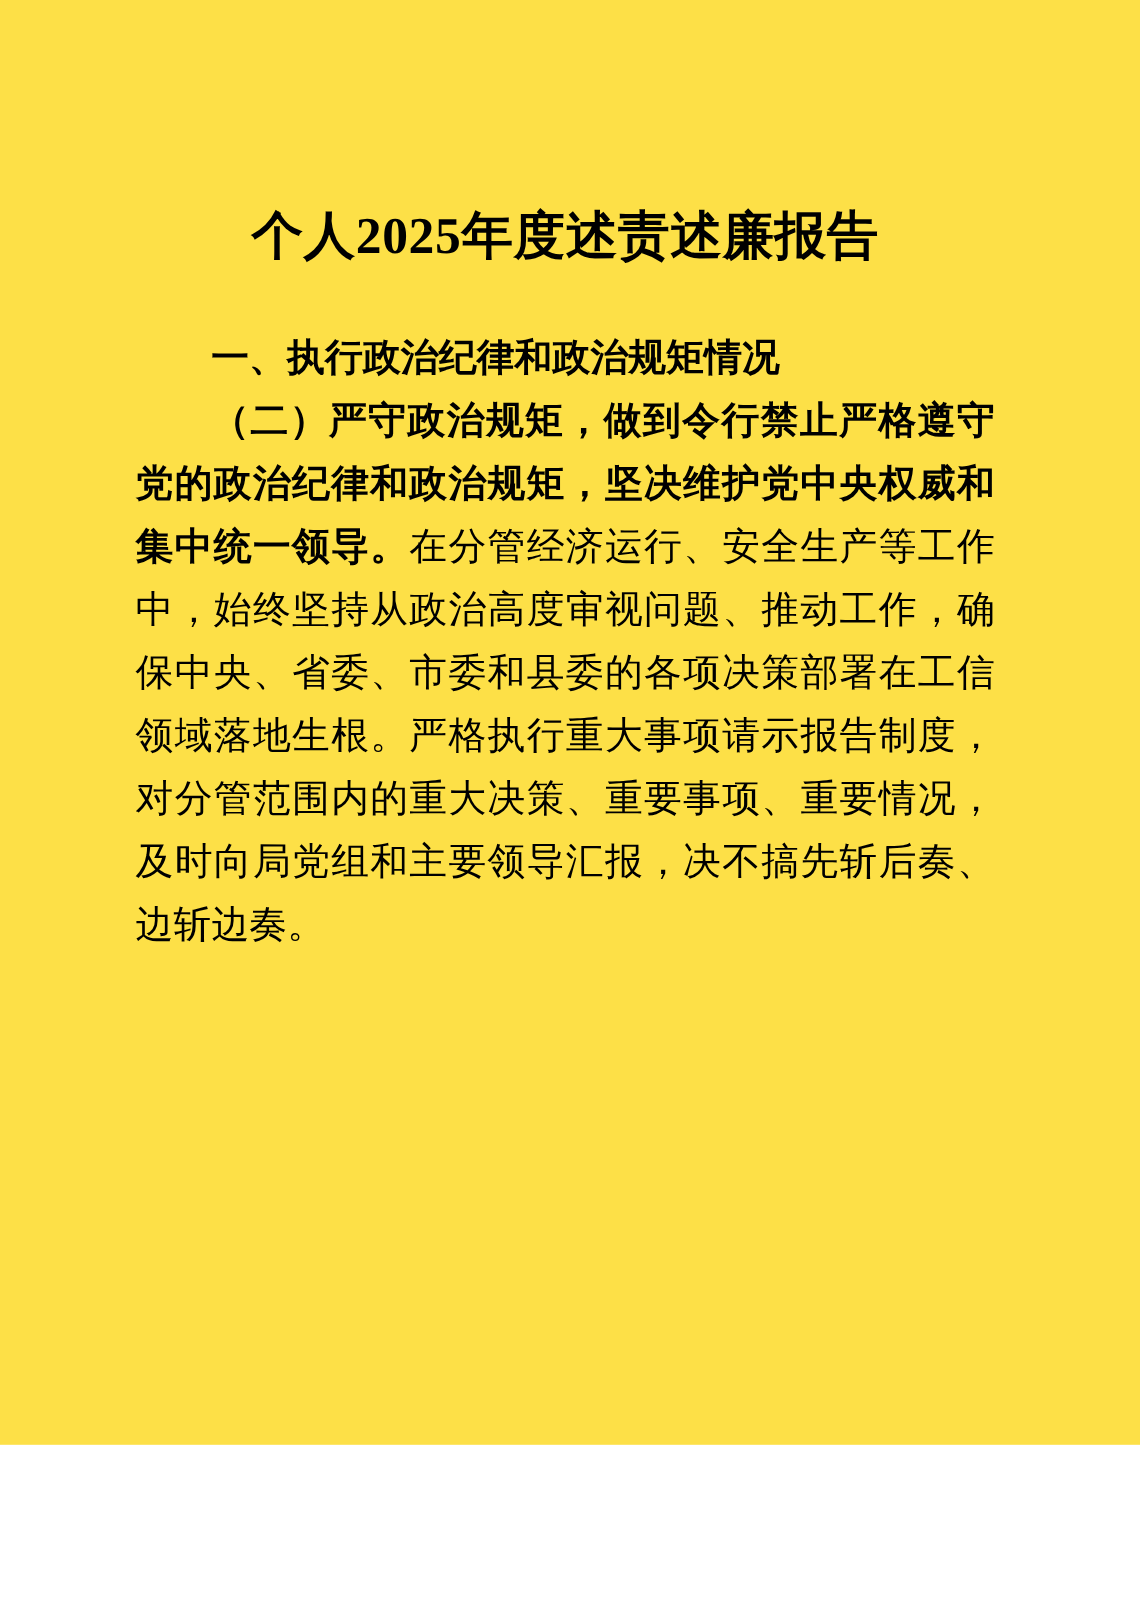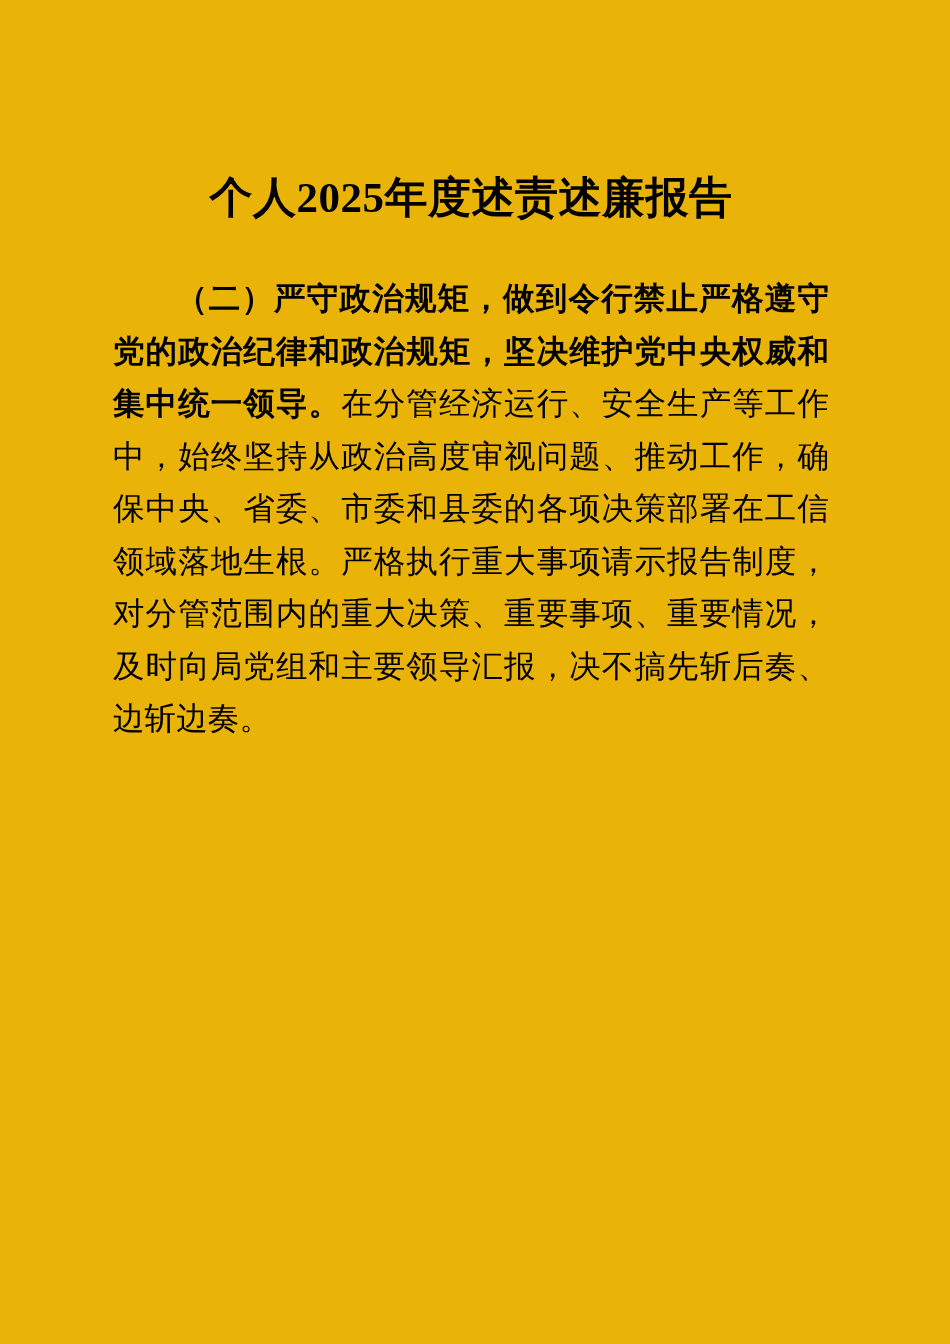--- a/index.html
+++ b/index.html
@@ -15,22 +15,22 @@
     font-family: "Liberation Serif", "DejaVu Serif", serif;
     color: #000000;
     -webkit-font-smoothing: antialiased;
   }
 
   .page {
     position: absolute;
     left: 0;
     top: 0;
     width: 950px;
-    height: 1344px;
-    background: #eab308;
+    height: 1204px;
+    background: #fde047;
     box-sizing: border-box;
   }
 
   .content {
     position: absolute;
     left: 113px;
     top: 0;
     width: 716px;
   }
 
@@ -92,20 +92,21 @@
 <body>
 
 <div class="page">
   <div class="content">
 
     <h1 class="doc-title">个人2025年度述责述廉报告</h1>
 
     <div class="body-block">
 
 
+      <p class="para heading">一、执行政治纪律和政治规矩情况</p>
 
 
 
       <p class="para indent2"><span class="b">（二）严守政治规矩，做到令行禁止严格遵守党的政治纪律和政治规矩，坚决维护党中央权威和集中统一领导。</span><span class="n">在分管经济运行、安全生产等工作中，始终坚持从政治高度审视问题、推动工作，确保中央、省委、市委和县委的各项决策部署在工信领域落地生根。严格执行重大事项请示报告制度，对分管范围内的重大决策、重要事项、重要情况，及时向局党组和主要领导汇报，决不搞先斩后奏、边斩边奏。</span></p>
 
     </div>
   </div>
 </div>
 
 </body></html>

